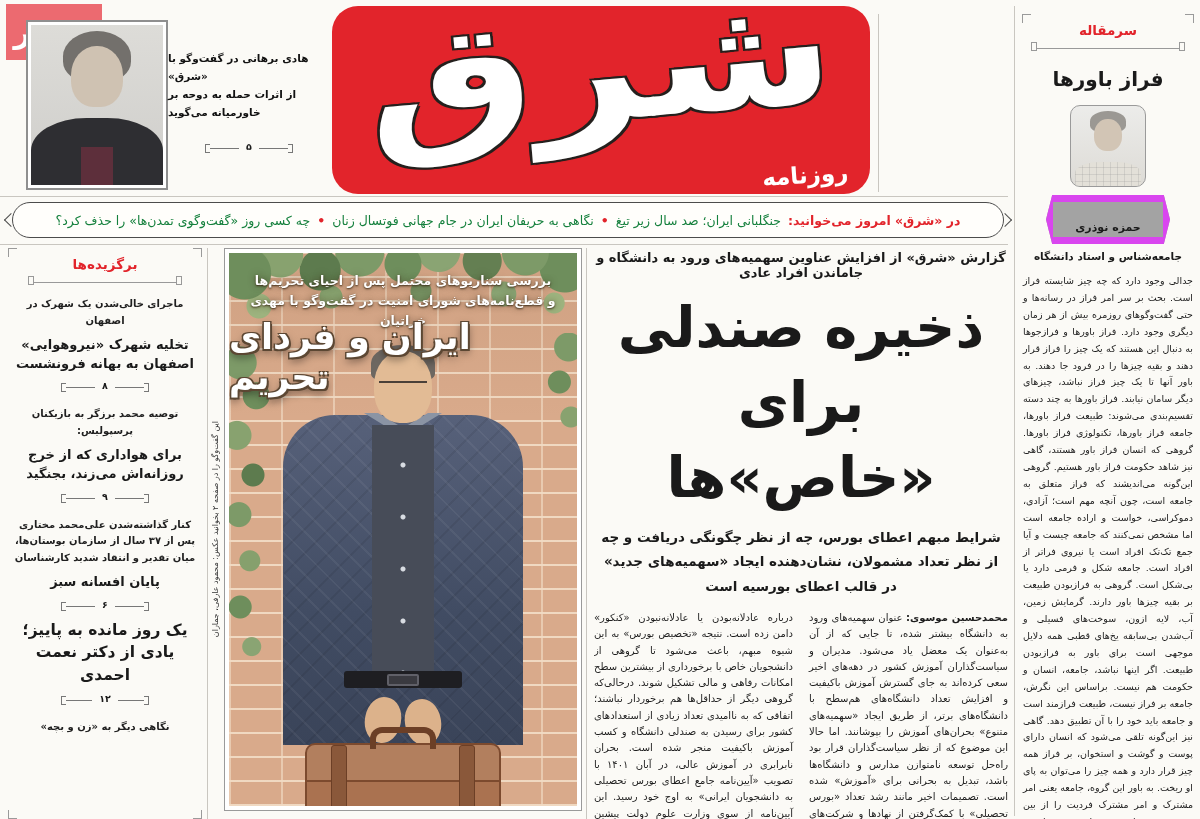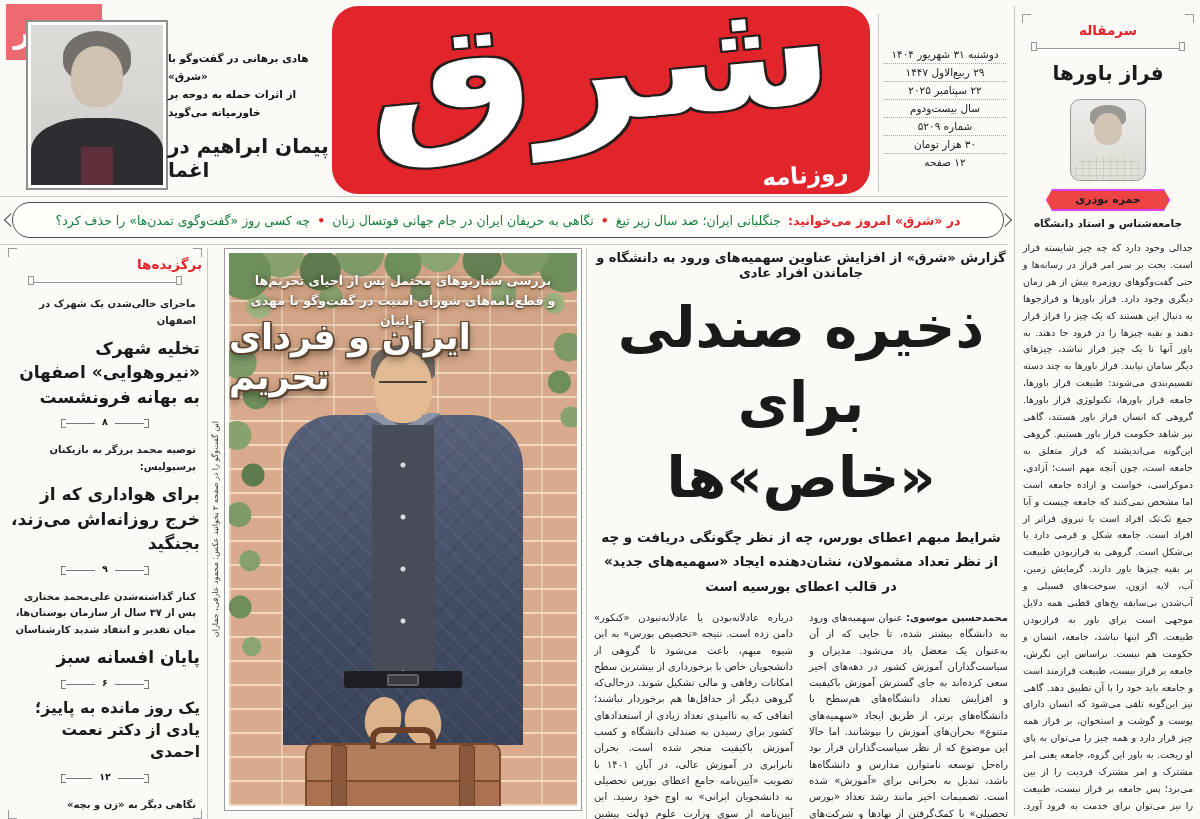--- a/index.html
+++ b/index.html
@@ -63,24 +63,24 @@
   .strip{position:absolute;left:12px;top:202px;width:992px;height:36px;border:1.5px solid #4c4c4c;border-radius:18px;
     background:#fffefb;display:flex;align-items:center;justify-content:center;gap:7px;font-size:12.5px;white-space:nowrap;}
   .strip::before,.strip::after{content:"";position:absolute;top:50%;width:9px;height:9px;border-left:1.5px solid #4c4c4c;border-bottom:1.5px solid #4c4c4c;}
   .strip::after{left:-7px;transform:translateY(-50%) rotate(45deg);}
   .strip::before{right:-7px;transform:translateY(-50%) rotate(225deg);}
   .strip-label{color:var(--accent_red);font-weight:bold;}
   .strip-item{color:#15803d;}
   .strip-sep{color:var(--accent_red);font-weight:bold;}
 
   
-  .sidebar{position:absolute;left:8px;top:248px;width:194px;height:571px;text-align:right;}
+  .sidebar{position:absolute;left:8px;top:248px;width:194px;height:571px;text-align:center;}
   .section-label{color:var(--accent_red);font-size:13.5px;font-weight:bold;padding-top:8px;}
   .sb-kicker{margin-top:13px;font-size:10px;font-weight:bold;line-height:1.65;color:#1f1f1f;padding:0 6px;}
-  .sb-title{margin-top:7px;font-size:17px;font-weight:bold;line-height:1.44;letter-spacing:-0.4px;padding:0 2px;}
+  .sb-title{margin-top:7px;font-size:13px;font-weight:bold;line-height:1.44;letter-spacing:-0.4px;padding:0 2px;}
   .sb-title.sm{font-size:15.5px;}
 
   
   .photo-caption-col{position:absolute;left:209px;top:248px;height:563px;width:13px;display:flex;align-items:center;justify-content:center;}
   .photo-caption-col span{writing-mode:vertical-rl;transform:rotate(180deg);font-size:8px;color:#333;letter-spacing:0.4px;white-space:nowrap;}
   .photo-frame{position:absolute;left:224px;top:248px;width:358px;height:563px;background:#fff;border:1.5px solid #9a9a9a;padding:4px;}
   .photo-inner{position:relative;width:100%;height:100%;overflow:hidden;
     background-color:#d9aa8b;
     background-image:
       linear-gradient(180deg,rgba(120,80,50,0.10),rgba(120,80,50,0) 30%),
@@ -150,28 +150,28 @@
   .ms-kicker{font-size:13px;font-weight:bold;letter-spacing:-0.3px;}
   .ms-headline{font-size:56px;font-weight:bold;line-height:1.34;letter-spacing:-2px;margin-top:10px;}
   .ms-subhead{margin-top:10px;font-size:13.5px;font-weight:bold;line-height:1.8;padding:0 6px;letter-spacing:-0.3px;}
   .ms-body{margin-top:12px;display:flex;gap:16px;text-align:justify;height:240px;overflow:hidden;}
   .ms-col{flex:1;font-size:10px;line-height:1.63;color:#1d1d1d;}
   .ms-byline{font-weight:bold;}
   .ms-cont{font-weight:bold;font-size:9.5px;}
 
   
   .editorial{position:absolute;left:1022px;top:14px;width:172px;height:800px;text-align:center;}
-  .ed-title{margin-top:12px;font-size:20px;font-weight:bold;letter-spacing:-0.5px;}
+  .ed-title{margin-top:18px;font-size:20px;font-weight:bold;letter-spacing:-0.5px;}
   .ed-photo{position:relative;width:76px;height:82px;margin:14px auto 0;border:1px solid #9a9a9a;border-radius:10px;overflow:hidden;
     background:linear-gradient(180deg,#ececea,#dddbd6);}
   .ed-hair{position:absolute;top:6%;left:26%;width:48%;height:26%;border-radius:50% 50% 30% 30%;background:#9b9893;}
   .ed-face{position:absolute;top:16%;left:31%;width:38%;height:40%;border-radius:48% 48% 44% 44%;background:#d2c5b5;}
   .ed-shirt{position:absolute;bottom:-4%;left:6%;width:88%;height:34%;border-radius:40% 40% 0 0;background:#e3e0d8;
     background-image:repeating-linear-gradient(90deg,rgba(150,150,150,0.25) 0 1px,rgba(0,0,0,0) 1px 7px),repeating-linear-gradient(0deg,rgba(150,150,150,0.25) 0 1px,rgba(0,0,0,0) 1px 7px);}
-  .ed-badge{width:124px;margin:8px auto 0;border:2px solid #d946ef;background:#ef4444;font-size:11px;font-weight:bold;padding:2px 0 3px;
+  .ed-badge{width:124px;margin:8px auto 0;border:7px solid #d946ef;background:#a3a3a3;font-size:11px;font-weight:bold;padding:19px 0 3px;
     clip-path:polygon(5% 0,95% 0,100% 50%,95% 100%,5% 100%,0 50%);}
   .ed-role{margin-top:6px;font-size:10.5px;font-weight:bold;}
   .ed-body{margin-top:11px;font-size:9.5px;line-height:1.78;text-align:justify;color:#1c1c1c;height:582px;overflow:hidden;padding:0 1px;}
 </style>
 </head>
 <body>
 
 <div class="page">
 
   <div class="hline" style="top:196px;left:0;width:1008px;"></div>
@@ -192,44 +192,34 @@
       <div class="p1-body"></div>
       <div class="p1-shirt"></div>
     </div>
   </div>
 
   <div class="tl-story">
     <div class="tl-kicker">
       <div>هادی برهانی در گفت‌وگو با «شرق»</div>
       <div>از اثرات حمله به دوحه بر خاورمیانه می‌گوید</div>
     </div>
-    <div class="tl-headline">پیمان ابراهیم در اغما</div>
     <div class="page-marker">
       <span class="pm-cap l"></span>
         <span class="pm-line"></span>
         <span class="pm-num">۵</span>
         <span class="pm-line"></span>
         <span class="pm-cap r"></span>
     </div>
   </div>
 
   <div class="masthead">
     <div class="masthead-logo">شرق</div>
     <div class="masthead-tagline">روزنامه</div>
   </div>
 
-  <div class="date-panel">
-    <div class="date-row">دوشنبه ۳۱ شهریور ۱۴۰۴</div>
-    <div class="date-row">۲۹ ربیع‌الاول ۱۴۴۷</div>
-    <div class="date-row">۲۲ سپتامبر ۲۰۲۵</div>
-    <div class="date-row">سال بیست‌ودوم</div>
-    <div class="date-row">شماره ۵۲۰۹</div>
-    <div class="date-row">۳۰ هزار تومان</div>
-    <div class="date-row">۱۲ صفحه</div>
-  </div>
 
   <div class="strip">
     <span class="strip-label">در «شرق» امروز می‌خوانید:</span>
     <span class="strip-item">جنگلبانی ایران؛ صد سال زیر تیغ</span>
     <span class="strip-sep">•</span>
     <span class="strip-item">نگاهی به حریفان ایران در جام جهانی فوتسال زنان</span>
     <span class="strip-sep">•</span>
     <span class="strip-item">چه کسی روز «گفت‌وگوی تمدن‌ها» را حذف کرد؟</span>
   </div>
 

